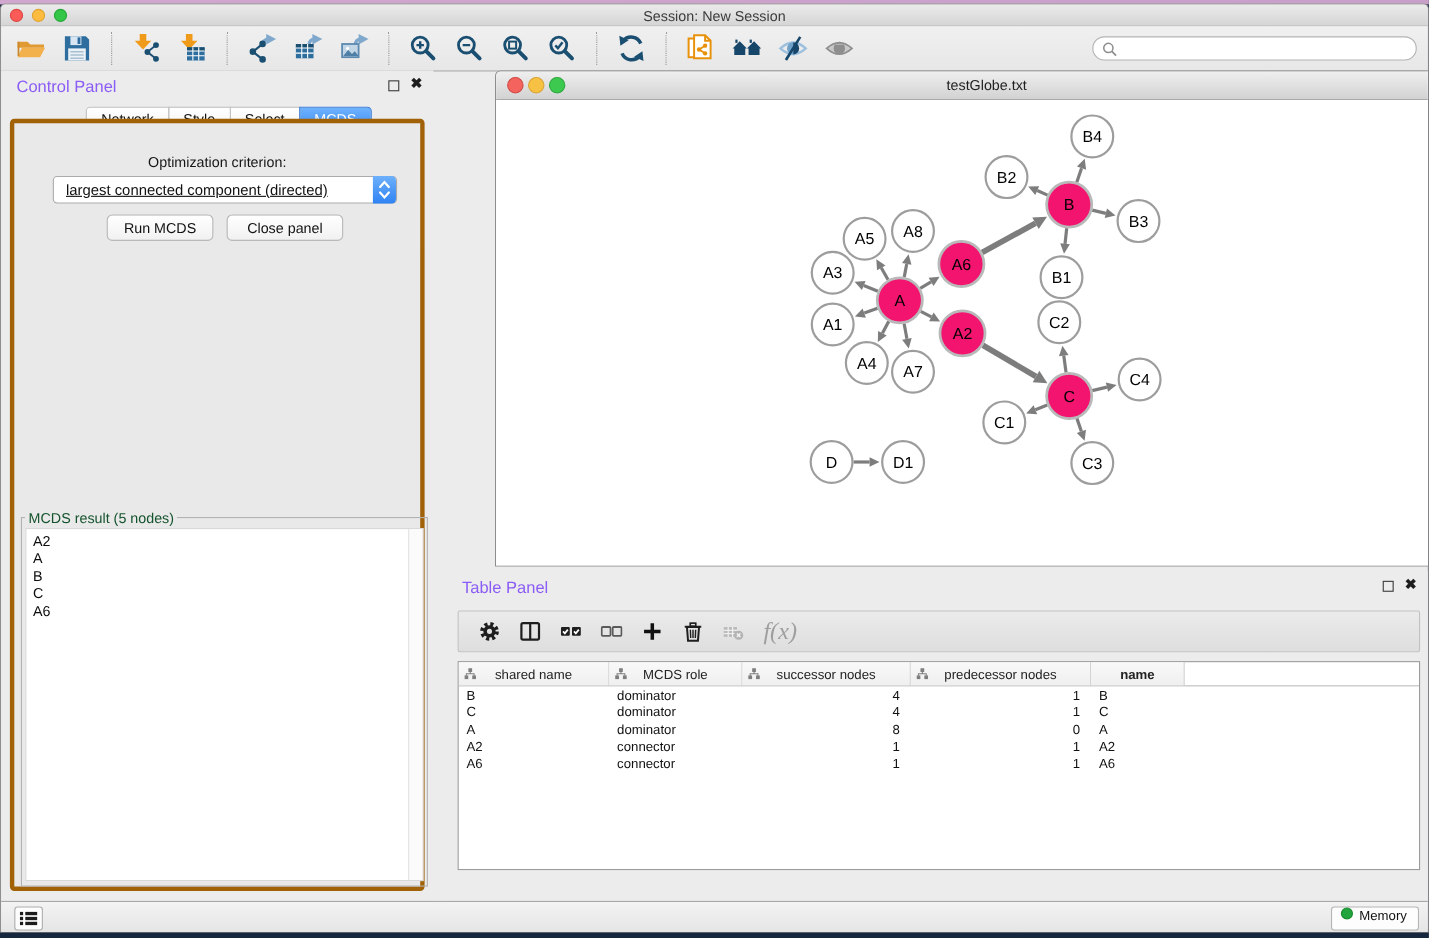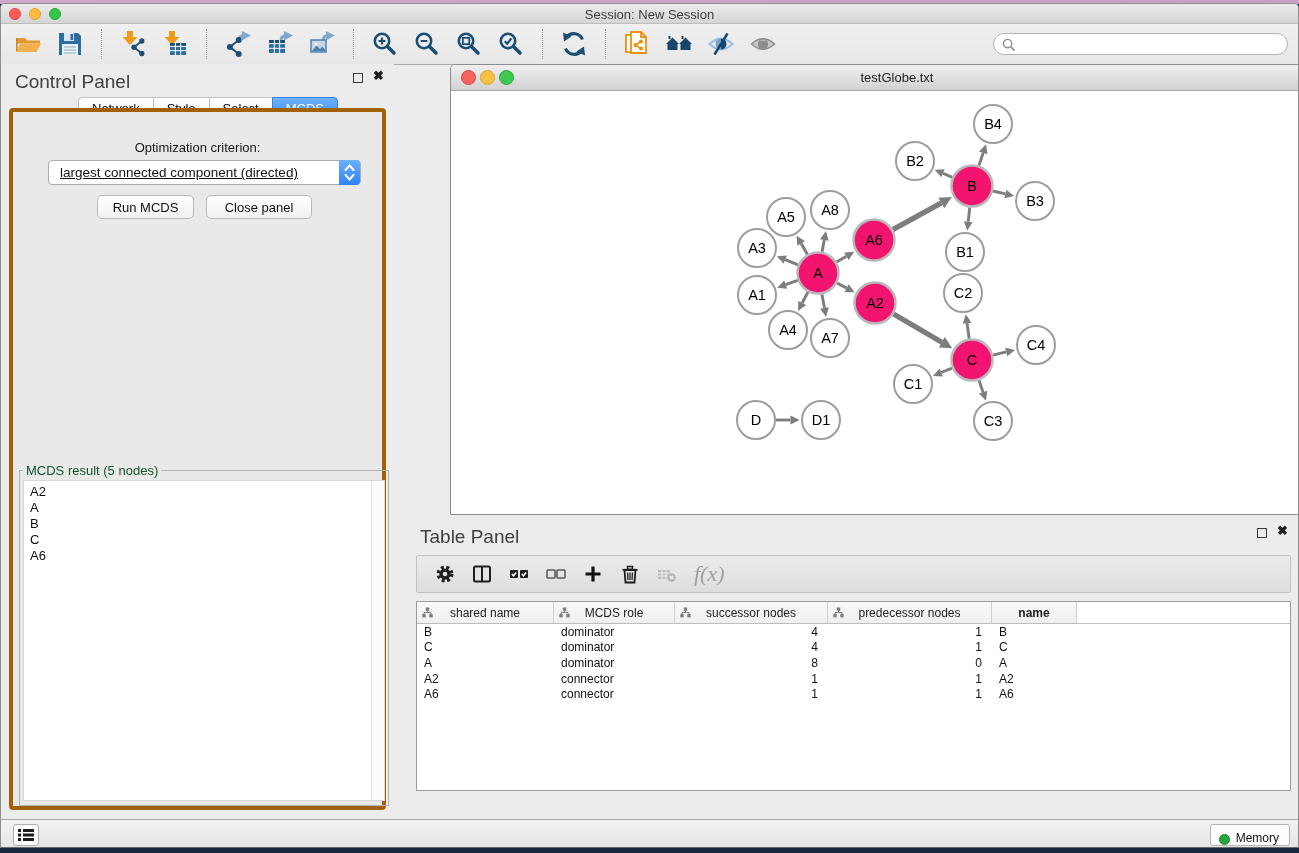--- a/index.html
+++ b/index.html
@@ -35,21 +35,21 @@
   .tb-btn { width:42px; height:36px; background:none; border:none; display:flex;
     align-items:center; justify-content:center; cursor:pointer; }
   .tb-sep { width:1px; height:30px; border-left:1px dotted #999; margin:0 10px; }
   .search-box { position:absolute; right:10px; top:9px; width:295px; height:22px;
     background:#fff; border:1px solid #b3b3b3; border-radius:11px; }
   .search-box svg { position:absolute; left:8px; top:4px; }
   .search-box input { position:absolute; left:26px; right:8px; top:1px; height:18px;
     border:none; outline:none; font-size:12px; background:transparent; width:260px; }
 
   
-  .panel-title { position:absolute; left:14px; top:7px; font-size:19px; color:#404040; }
+  .panel-title { position:absolute; left:14px; top:7px; font-size:15px; color:#8b5cf6; }
   .float-btn { position:absolute; top:9px; width:10px; height:10px;
     border:1.5px solid #3a3a3a; background:transparent; cursor:pointer; }
   .close-btn { position:absolute; top:4px; font-size:13px; font-weight:bold;
     color:#1d1d1d; background:none; border:none; cursor:pointer; }
 
   
   .control-panel { position:absolute; left:0; top:60px; width:393px; height:755px; background:#ececec; }
   .control-panel .float-btn { right:31px; } .control-panel .close-btn { right:10px; }
   .cp-tabs { position:absolute; left:78px; top:33px; display:inline-flex; }
   .seg-btn { border:1px solid #c3c3c3; background:linear-gradient(#ffffff,#f3f3f3);
@@ -120,21 +120,21 @@
   .table-tabs { position:absolute; left:263px; top:272px; display:inline-flex; }
 
   
   .status-bar { position:absolute; left:0; right:0; top:815px; height:30px;
     background:linear-gradient(#f3f3f3,#e4e4e4); border-top:1px solid #a8a8a8; }
   .list-button { position:absolute; left:12px; top:4px; width:26px; height:22px;
     background:#fdfdfd; border:1px solid #adadad; border-radius:3px;
     display:flex; align-items:center; justify-content:center; cursor:pointer; }
   .memory-button { position:absolute; right:8px; top:4px; height:22px;
     background:#fdfdfd; border:1px solid #b5b5b5; border-radius:3px;
-    display:flex; align-items:flex-end; gap:6px; padding:0 10px 0 8px;
+    display:flex; align-items:flex-start; gap:6px; padding:0 10px 0 8px;
     font-size:12px; color:#111; cursor:pointer; }
   .memory-dot { width:11px; height:11px; border-radius:50%; background:#22a53c; border:1px solid #188a2e; }
 
   .icon { display:inline-flex; }
 </style>
 </head>
 <body>
 
 <div class="desktop-top"></div>
 

